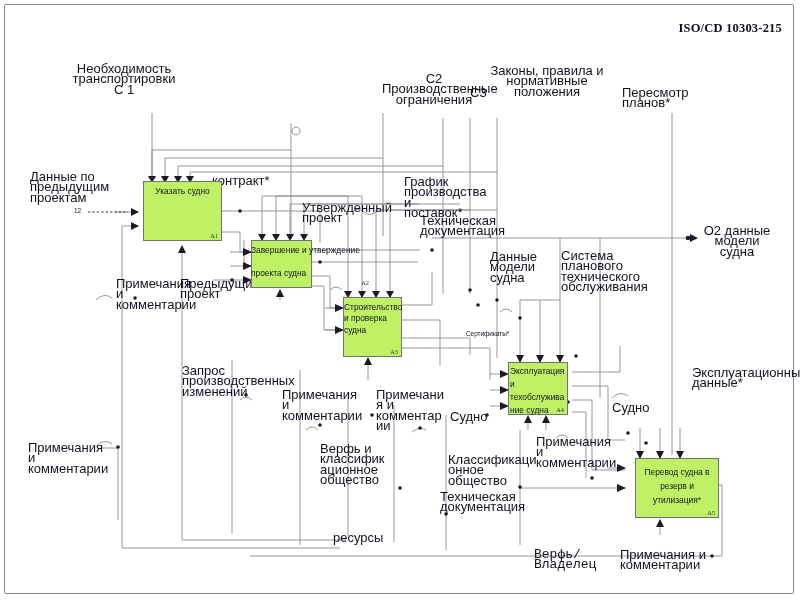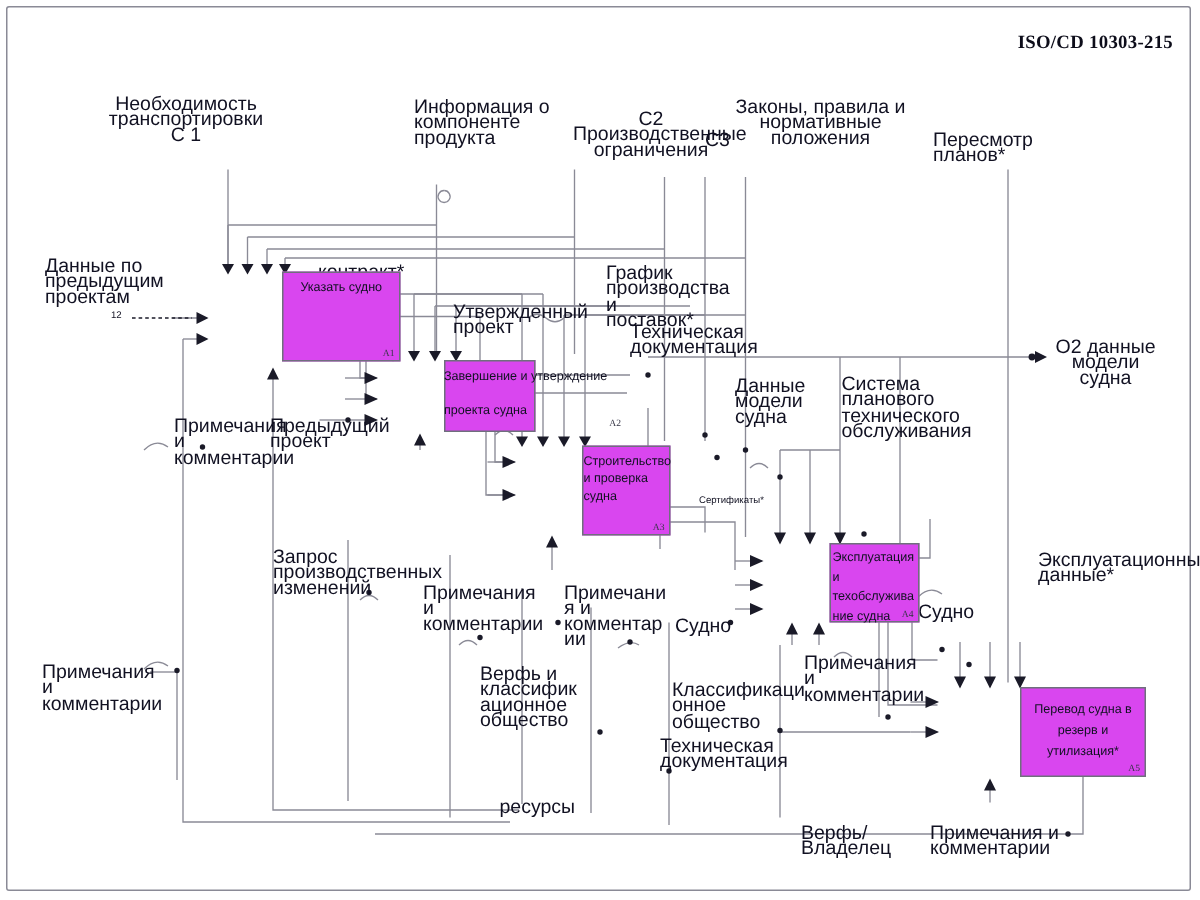--- a/index.html
+++ b/index.html
@@ -27,23 +27,22 @@
     position:absolute;
     font-size:13px;line-height:10.4px;
     color:#111122;
     white-space:pre-line;
   }
   .lbl.c{text-align:center;}
   .lbl.j{text-align:justify;}
   .box{
     position:absolute;
     border:1px solid #6f6f7d;
-    background:#d946ef;
+    background:#bef264;
     box-sizing:border-box;
-    margin-left:45px;
   }
   .box .title{
     position:absolute;left:2px;right:2px;top:4px;
     font-size:8.4px;line-height:11.4px;
     text-align:center;
     color:#111122;
     white-space:pre-line;
   }
   .box .code{
     position:absolute;right:3px;bottom:1px;
@@ -275,23 +274,20 @@
     </g>
 
     <g stroke="#1a1a28" stroke-width="0.9" fill="none">
       <path d="M88,212 L128,212" stroke-dasharray="2.4 2"></path>
     </g>
   </svg>
 
   <div class="lbl c" style="left:72px;top:64px;width:104px;">Необходимость
 транспортировки
 C 1</div>
-  <div class="lbl" style="left:276px;top:66px;width:92px;">Информация о
-компоненте
-продукта</div>
   <div class="lbl c" style="left:382px;top:74px;width:104px;">C2 Производственные
 ограничения</div>
   <div class="lbl c" style="left:484px;top:66px;width:126px;">Законы, правила и
 нормативные положения</div>
   <div class="lbl" style="left:470px;top:88px;width:14px;">C3</div>
   <div class="lbl" style="left:622px;top:88px;width:90px;">Пересмотр планов*</div>
 
   <div class="lbl" style="left:30px;top:172px;width:80px;">Данные по
 предыдущим
 проектам</div>
@@ -344,21 +340,21 @@
   <div class="lbl" style="left:448px;top:455px;width:60px;">Классификаци
 онное
 общество</div>
   <div class="lbl" style="left:440px;top:492px;width:70px;">Техническая
 документация</div>
   <div class="lbl" style="left:536px;top:437px;width:62px;">Примечания
 и
 комментарии</div>
   <div class="lbl" style="left:612px;top:403px;width:34px;">Судно</div>
   <div class="lbl" style="left:333px;top:533px;width:46px;">ресурсы</div>
-  <div class="lbl" style="left:534px;top:550px;width:80px;">Верфь/Владелец</div>
+  <div class="lbl" style="left:534px;top:550px;width:80px;font-family:Liberation Mono, monospace;">Верфь/Владелец</div>
   <div class="lbl" style="left:620px;top:550px;width:160px;">Примечания и комментарии</div>
 
   <div class="box" style="left:143px;top:181px;width:79px;height:60px;">
     <div class="title">Указать судно</div>
     <div class="code">A1</div>
   </div>
 
   <div class="box" style="left:251px;top:240px;width:61px;height:48px;">
     <div class="title" style="left:-1px;right:-62px;text-align:left;">Завершение и утверждение
 

